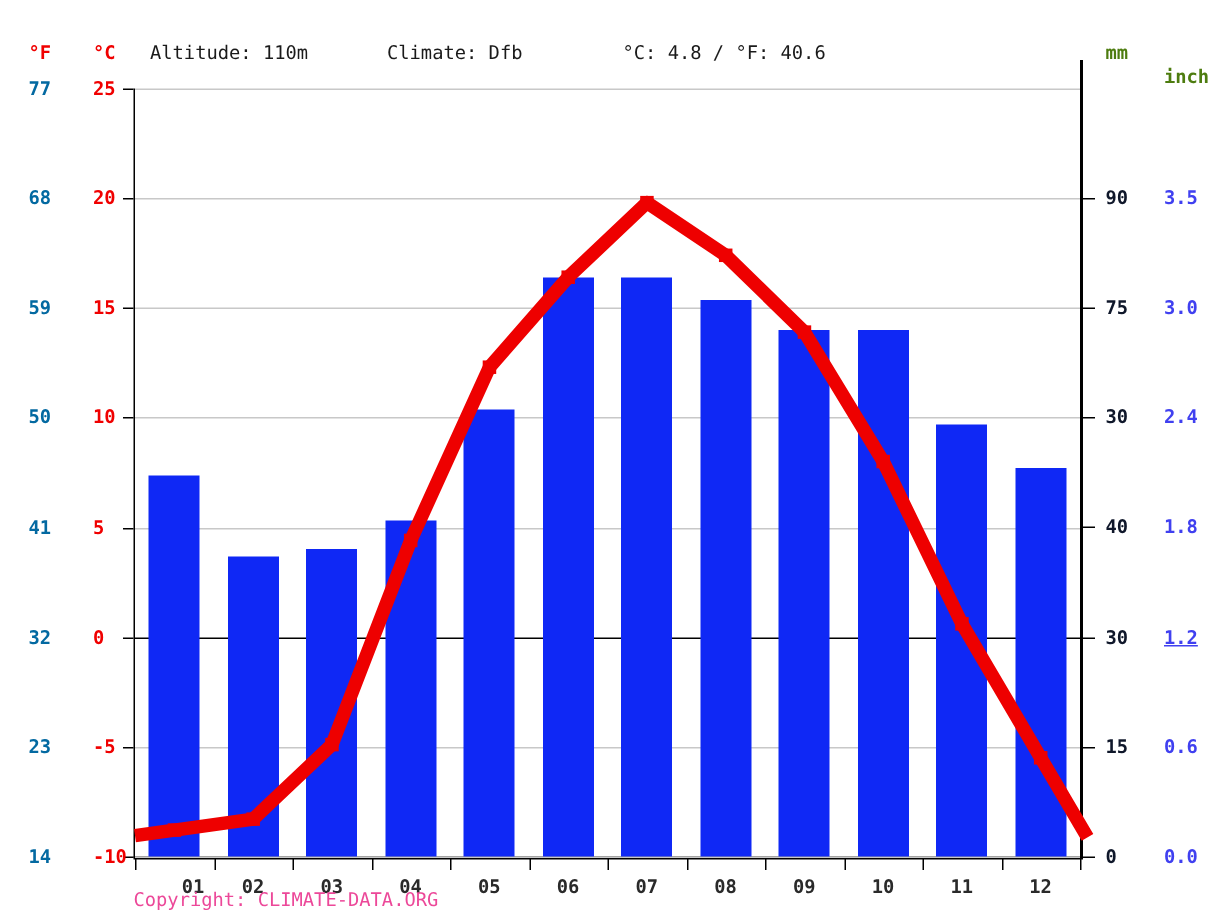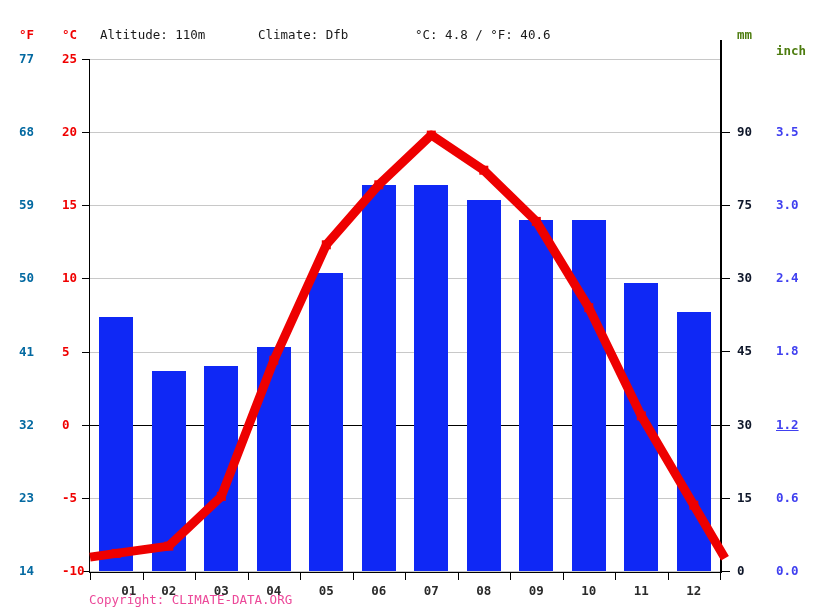--- a/index.html
+++ b/index.html
@@ -220,21 +220,21 @@
       <div class="tick-r" style="top: 132px;"></div>
       <div class="lab mm" style="top: 125px;">90</div>
       <div class="lab inch" style="top: 125px;">3.5</div>
       <div class="tick-r" style="top: 205px;"></div>
       <div class="lab mm" style="top: 198px;">75</div>
       <div class="lab inch" style="top: 198px;">3.0</div>
       <div class="tick-r" style="top: 278px;"></div>
       <div class="lab mm" style="top: 271px;">30</div>
       <div class="lab inch" style="top: 271px;">2.4</div>
       <div class="tick-r" style="top: 351px;"></div>
-      <div class="lab mm" style="top: 344px;">45</div>
+      <div class="lab mm" style="top: 344px;">40</div>
       <div class="lab inch" style="top: 344px;">1.8</div>
       <div class="tick-r" style="top: 425px;"></div>
       <div class="lab mm" style="top: 418px;">30</div>
       <div class="lab inch" style="top: 418px; text-decoration: underline;">1.2</div>
       <div class="tick-r" style="top: 498px;"></div>
       <div class="lab mm" style="top: 491px;">15</div>
       <div class="lab inch" style="top: 491px;">0.6</div>
       <div class="tick-r" style="top: 571px;"></div>
       <div class="lab mm" style="top: 564px;">0</div>
       <div class="lab inch" style="top: 564px;">0.0</div>

